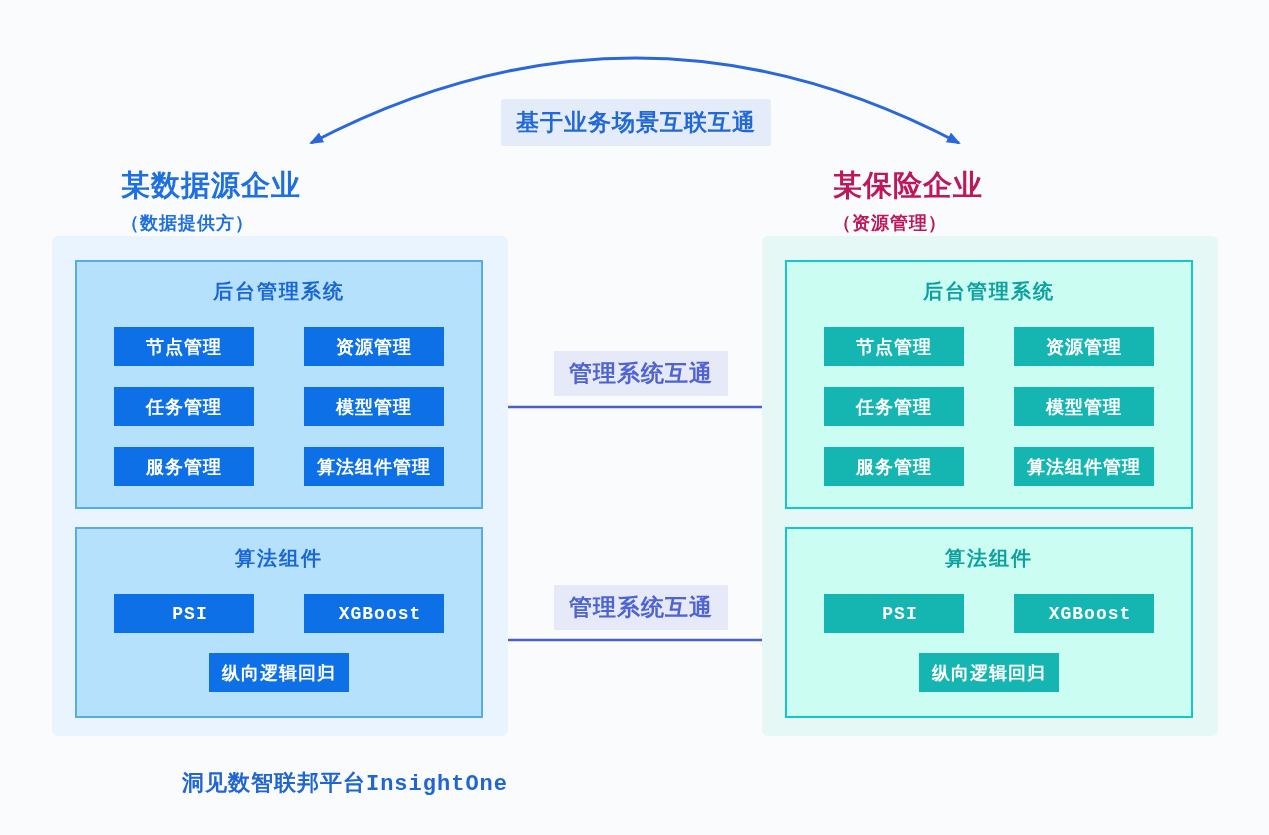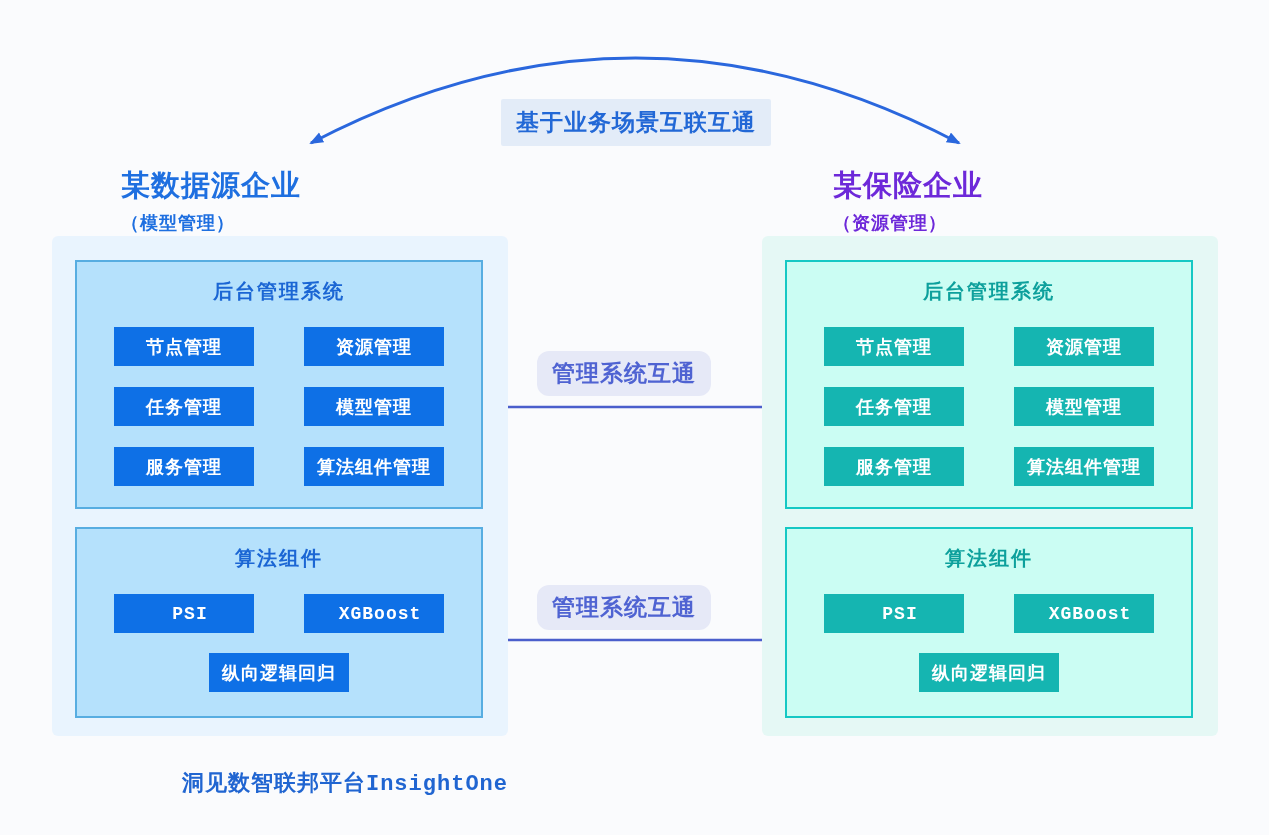--- a/index.html
+++ b/index.html
@@ -5,21 +5,21 @@
   html,body{margin:0;padding:0;background:#fafbfd;}
   .stage{
     position:relative;width:1269px;height:835px;background:#fafbfd;
     font-family:Liberation Mono, monospace;overflow:hidden;
   }
   .overlay{position:absolute;left:0;top:0;pointer-events:none;}
 
   
   .org-header{position:absolute;width:320px;text-align:left;}
   .org-header.left{left:121px;top:172px;color:#1e6fe0;}
-  .org-header.right{left:833px;top:172px;color:#6d28d9;}
+  .org-header.right{left:833px;top:172px;color:#be185d;}
   .org-title{font-size:29px;font-weight:bold;letter-spacing:1px;line-height:32px;}
   .org-subtitle{font-size:18px;font-weight:bold;margin-top:7px;letter-spacing:1px;}
 
   
   .panel{position:absolute;top:236px;width:456px;height:500px;border-radius:6px;}
   .panel-left{left:52px;background:#e9f4fe;}
   .panel-right{left:762px;background:#e5f8f5;}
 
   
   .box{position:absolute;left:23px;width:408px;border:2px solid;box-sizing:border-box;}
@@ -48,23 +48,23 @@
     font-size:22px;font-weight:bold;letter-spacing:1px;}
   .caption-left{left:52px;color:#2065d1;}
   .caption-right{left:762px;color:#149c9c;}
 
   
   .arc-label{position:absolute;left:636px;top:99px;transform:translateX(-50%);
     background:#e3ecf8;color:#2268d6;font-size:23px;font-weight:bold;
     padding:8px 15px;letter-spacing:1px;border-radius:2px;white-space:nowrap;}
 
   
-  .conn-label{position:absolute;left:624px;transform:translateX(-50%);
+  .conn-label{position:absolute;left:641px;transform:translateX(-50%);
     background:#e6e9f7;color:#4f63d2;font-size:23px;font-weight:bold;
-    padding:7px 15px;letter-spacing:1px;white-space:nowrap;border-radius:12px;}
+    padding:7px 15px;letter-spacing:1px;white-space:nowrap;}
   .conn-label-1{top:351px;}
   .conn-label-2{top:585px;}
 </style>
 </head>
 <body>
 
 <div class="stage">
 
   <svg class="overlay" width="1269" height="835" viewBox="0 0 1269 835">
     <defs>
@@ -77,21 +77,21 @@
     </defs>
     <path d="M 311 143 Q 636 -27 959 143" fill="none" stroke="#2a67dd" stroke-width="3" marker-start="url(#mBlue)" marker-end="url(#mBlue)"></path>
     <line x1="496" y1="407" x2="774" y2="407" stroke="#4a5ecc" stroke-width="2.5" marker-start="url(#mIndigo)" marker-end="url(#mIndigo)"></line>
     <line x1="496" y1="640" x2="774" y2="640" stroke="#4a5ecc" stroke-width="2.5" marker-start="url(#mIndigo)" marker-end="url(#mIndigo)"></line>
   </svg>
 
   <div class="arc-label">基于业务场景互联互通</div>
 
   <div class="org-header left">
     <div class="org-title">某数据源企业</div>
-    <div class="org-subtitle">（模型管理）</div>
+    <div class="org-subtitle">（数据提供方）</div>
   </div>
 
   <div class="org-header right">
     <div class="org-title">某保险企业</div>
     <div class="org-subtitle">（资源管理）</div>
   </div>
 
   <div class="panel panel-left">
     <div class="box box-mgmt">
       <div class="box-title">后台管理系统</div>

